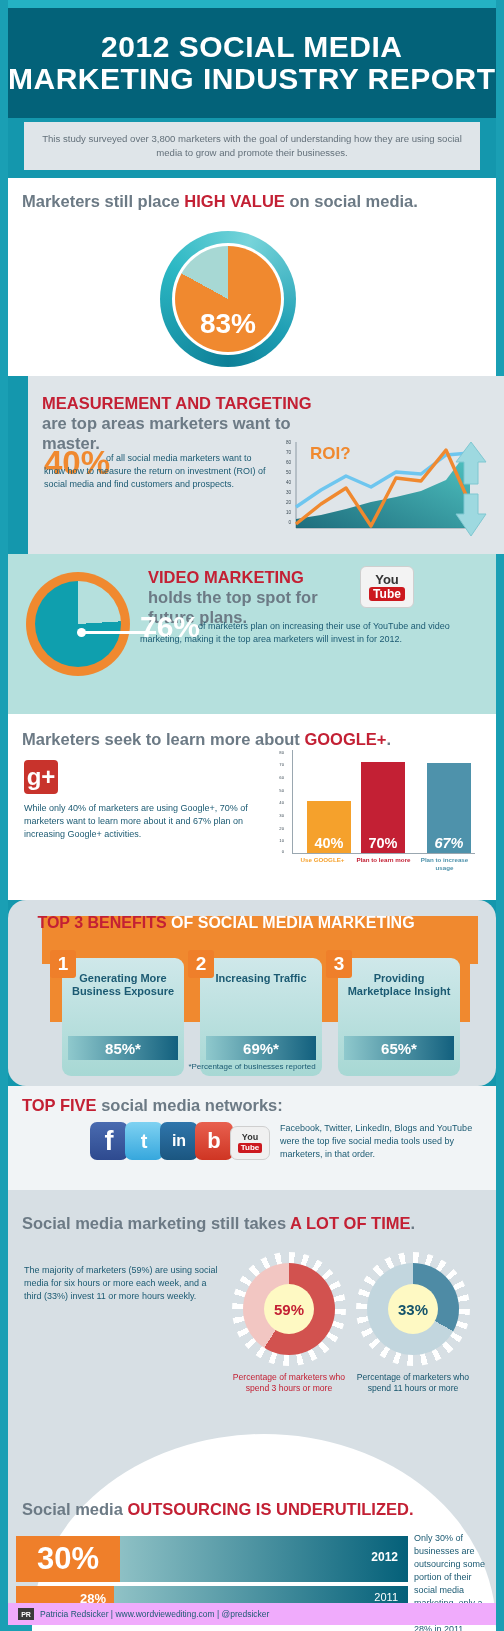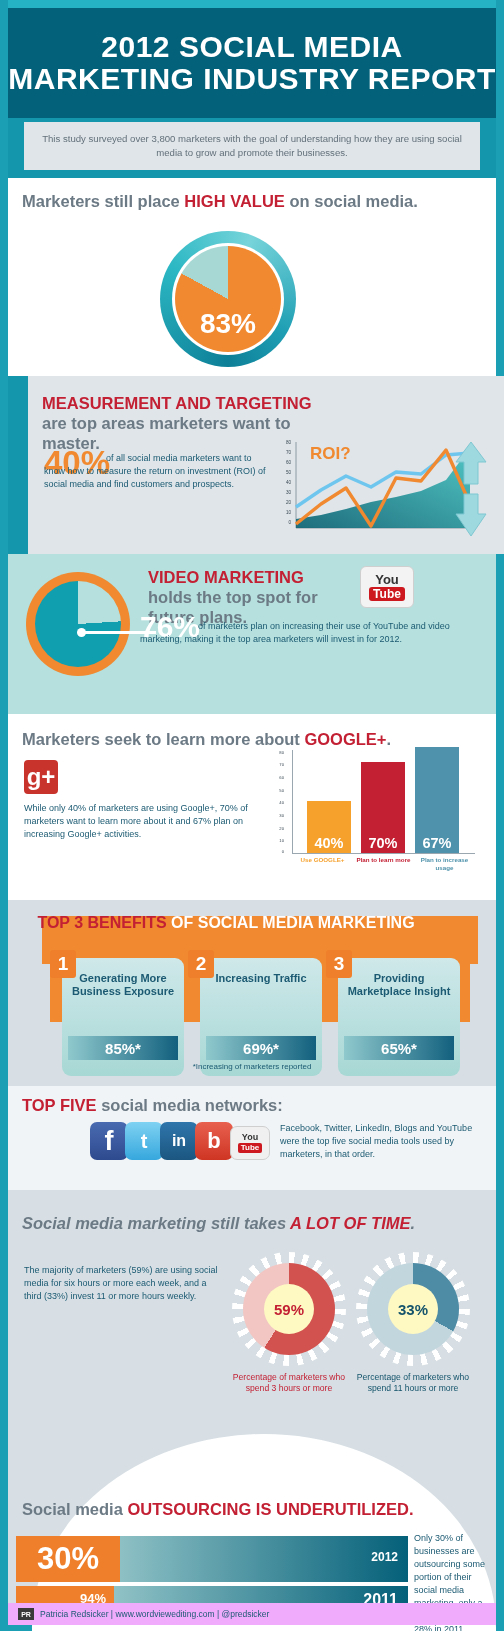--- a/index.html
+++ b/index.html
@@ -17,21 +17,21 @@
   
   .frame-top      { position:absolute; left:0; top:0; width:504px; height:8px; background:#24b2c4; }
   .frame-left     { position:absolute; left:0; top:0; width:8px; height:1631px; background:#1a9fb4; }
   .frame-right    { position:absolute; right:0; top:0; width:8px; height:1631px; background:#1a9fb4; }
   .frame-bottom   { position:absolute; left:0; bottom:0; width:504px; height:6px; background:#1a9fb4; }
 
   
   .header {
     position:absolute; left:8px; top:8px; width:488px; height:110px;
     background:#036279;
-    display:flex; align-items:center; justify-content:center;
+    display:flex; align-items:center; 
   }
   .header h1 {
     color:#ffffff; text-align:center; line-height:1.06;
     font-size:30px; font-weight:bold; letter-spacing:.5px;
     font-family:"Liberation Sans", sans-serif;
   }
   .header h1 .l2 { display:block; font-size:30px; white-space:nowrap; }
 
   
   .intro {
@@ -148,21 +148,21 @@
   .gbar-plot { position:absolute; left:22px; top:0; width:183px; height:104px;
                border-left:1px solid #9aa7b0; border-bottom:1px solid #9aa7b0; }
   .gbar { position:absolute; bottom:0; width:44px; display:flex; align-items:flex-end; justify-content:center; }
   .gbar span { color:#ffffff; font-size:14.5px; font-weight:bold; padding-bottom:2px;
                font-family:"Liberation Sans", sans-serif; }
   .gbar-labels { position:absolute; left:22px; top:106px; width:183px; display:flex; }
   .gbar-labels div { width:61px; text-align:center; font-size:6.2px; font-weight:bold; line-height:1.25;
                      font-family:"Liberation Sans", sans-serif; }
 
   
-  #s5 { top:900px; height:186px; }
+  #s5 { top:900px; height:186px;border-radius:18px; }
   .ribbon {
     position:absolute; left:34px; top:16px; width:436px; height:48px; background:#f0892f;
   }
   .ribbon-title { position:absolute; left:0; top:14px; width:436px; text-align:center;
                   font-size:16px; font-weight:bold; color:#ffffff;
                   font-family:"Liberation Sans", sans-serif; }
   .ribbon-title .red { color:#c32034; }
   .ribbon-body { position:absolute; left:42px; top:48px; width:420px; height:74px; background:#f0892f; }
   .benefit {
     position:absolute; top:58px; width:122px; height:118px; border-radius:9px;
@@ -200,21 +200,21 @@
   .sq.li { background:linear-gradient(#2f76ac,#1b5680); font-size:16px; }
   .sq.bl { background:linear-gradient(#e8604f,#cf3523); font-size:22px; }
   .sq.yt { background:#f0f0f0; border:1px solid #cfcfcf; flex-direction:column; gap:1px;
            width:40px; height:34px; }
   .sq.yt .you  { color:#333333; font-size:9px; line-height:1; }
   .sq.yt .tube { background:#cc181e; color:#ffffff; font-size:8px; padding:0 3px; border-radius:2px; line-height:1.2; }
   #s6 .caption { position:absolute; left:272px; top:36px; width:200px; }
 
   
   #s7 { top:1190px; height:216px; }
-  #s7 .t { position:absolute; left:14px; top:24px;font-style:italic; }
+  #s7 .t { position:absolute; left:14px; top:24px; }
   #s7 .p { position:absolute; left:16px; top:74px; width:200px; }
   .donut { position:absolute; top:62px; width:114px; height:114px; }
   .donut .ticks { position:absolute; inset:0; border-radius:50%; }
   .donut .ring { position:absolute; left:11px; top:11px; width:92px; height:92px; border-radius:50%; }
   .donut .hole { position:absolute; left:32px; top:32px; width:50px; height:50px; border-radius:50%;
                  background:#fef9c3; display:flex; align-items:center; justify-content:center; }
   .donut .hole span { font-size:15px; font-weight:bold; font-family:"Liberation Sans", sans-serif; }
   .donut-cap { position:absolute; top:182px; width:130px; text-align:center;
                font-size:8.6px; line-height:1.3; font-family:"Liberation Sans", sans-serif; }
 
@@ -232,21 +232,21 @@
                    align-items:center; justify-content:center;
                    font-family:"Liberation Sans", sans-serif; }
   .bar2012 .yr { position:absolute; right:10px; top:14px; color:#ffffff; font-size:12px; font-weight:bold;
                  font-family:"Liberation Sans", sans-serif; }
   .bar2011 { position:absolute; left:8px; top:180px; width:392px; height:24px;
              background:linear-gradient(90deg,#bfe3e0,#046079); }
   .bar2011 .chip { position:absolute; left:0; top:0; width:98px; height:24px; background:#ef7f2a;
                    color:#ffffff; font-size:13px; font-weight:bold; display:flex;
                    align-items:center; justify-content:flex-end; padding-right:8px;
                    font-family:"Liberation Sans", sans-serif; }
-  .bar2011 .yr { position:absolute; right:10px; top:5px; color:#ffffff; font-size:16px; font-weight:bold;
+  .bar2011 .yr { position:absolute; right:10px; top:5px; color:#ffffff; font-size:11px; font-weight:normal;
                  font-family:"Liberation Sans", sans-serif; }
   #s8 .caption { position:absolute; left:406px; top:126px; width:82px; }
 
   
   .footer { position:absolute; left:8px; bottom:6px; width:488px; height:22px; background:#f0abfc;
             display:flex; align-items:center; padding-left:10px; }
   .footer .pr { width:16px; height:12px; background:#3a3a3a; color:#ffffff; font-size:7px;
                 font-weight:bold; display:flex; align-items:center; justify-content:center;
                 margin-right:6px; font-family:"Liberation Sans", sans-serif; }
   .footer .credit { font-size:8.5px; color:#1b5a72; font-family:"Liberation Sans", sans-serif; }
@@ -368,21 +368,21 @@
           <span style="top:88px;">10</span>
           <span style="top:99px;">0</span>
       </div>
       <div class="gbar-plot">
         <div class="gbar" style="left:14px;height:52px;background:#f5a12c;">
           <span>40%</span>
         </div>
         <div class="gbar" style="left:68px;height:91px;background:#c32034;">
           <span>70%</span>
         </div>
-        <div class="gbar" style="left:122px;height:106px;background:#4e92ab;">
+        <div class="gbar" style="left:134px;height:90px;background:#4e92ab;font-style:italic;">
           <span>67%</span>
         </div>
       </div>
       <div class="gbar-labels">
         <div style="color:#f5a12c;">Use GOOGLE+</div>
         <div style="color:#c32034;">Plan to learn more</div>
         <div style="color:#4e92ab;">Plan to increase usage</div>
       </div>
     </div>
   </div>
@@ -409,21 +409,21 @@
       </div>
     </div>
     <div class="benefit" style="left:330px;">
       <div class="num">3</div>
       <div class="name">Providing Marketplace Insight</div>
       <div class="pct">
         <span>65%*</span>
       </div>
     </div>
 
-    <div class="footnote">*Increasing of marketers reported</div>
+    <div class="footnote">*Percentage of businesses reported</div>
   </div>
 
   <div class="band lgrey" id="s6">
     <h2 class="sec-title t">
       <span class="hl-red">TOP FIVE</span><span class="hl-grey"> social media networks:</span>
     </h2>
 
     <div class="social-row">
       <div class="sq fb">f</div>
       <div class="sq tw">t</div>
@@ -469,21 +469,21 @@
 
     <h2 class="sec-title t">
       <span class="hl-grey">Social media </span><span class="hl-red">OUTSOURCING IS UNDERUTILIZED</span><span class="hl-red">.</span>
     </h2>
 
     <div class="bar2012">
       <div class="chip">30%</div>
       <div class="yr">2012</div>
     </div>
     <div class="bar2011">
-      <div class="chip">94%</div>
+      <div class="chip">28%</div>
       <div class="yr">2011</div>
     </div>
 
     <p class="body-text caption">Only 30% of businesses are outsourcing some portion of their social media marketing, only a slight increase from 28% in 2011.</p>
   </div>
 
   <div class="footer">
     <div class="pr">PR</div>
     <div class="credit">Patricia Redsicker | www.wordviewediting.com | @predsicker</div>
   </div>

